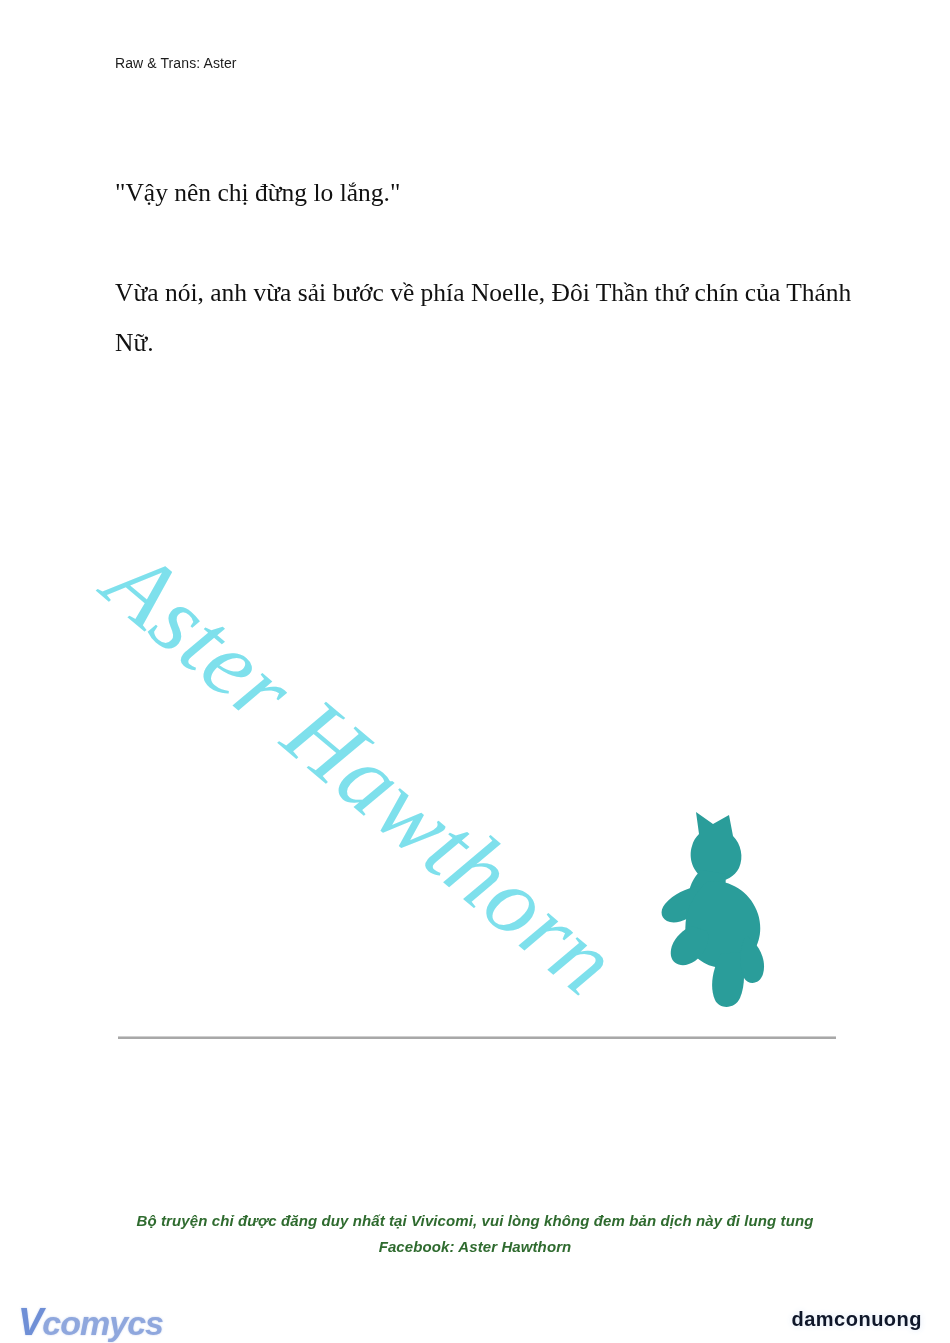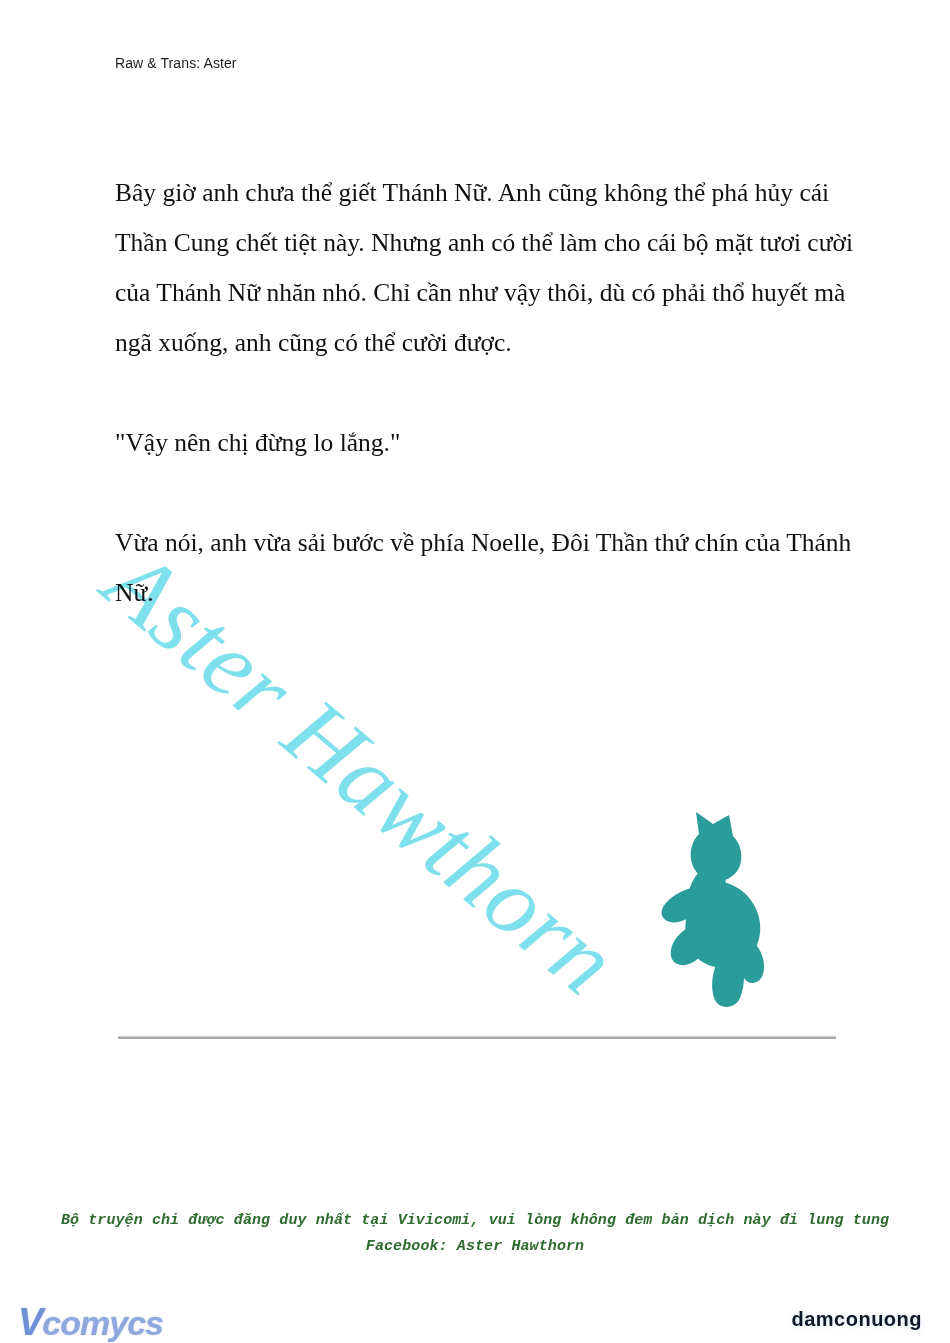--- a/index.html
+++ b/index.html
@@ -101,21 +101,21 @@
   
   .footer-notice {
     position: absolute;
     left: 0;
     top: 1208px;
     width: 950px;
     text-align: center;
     z-index: 3;
   }
   .footer-line {
-    font-family: Liberation Mono, monospace;
+    font-family: Liberation Sans, sans-serif;
     font-style: italic;
     font-weight: bold;
     font-size: 15px;
     line-height: 26px;
     color: #2f6b2f;
     letter-spacing: 0.1px;
   }
 
   
   .bottom-bar {
@@ -161,21 +161,20 @@
 
 <div class="page">
 
   <div class="header-credit">Raw &amp; Trans: Aster</div>
 
   <div class="watermark">
     <div class="watermark-text">Aster Hawthorn</div>
   </div>
 
   <div class="content">
-    <p class="para">Bây giờ anh chưa thể giết Thánh Nữ. Anh cũng không thể phá hủy cái Thần Cung chết tiệt này. Nhưng anh có thể làm cho cái bộ mặt tươi cười của Thánh Nữ nhăn nhó. Chỉ cần như vậy thôi, dù có phải thổ huyết mà ngã xuống, anh cũng có thể cười được.</p>
     <p class="para">"Vậy nên chị đừng lo lắng."</p>
     <p class="para">Vừa nói, anh vừa sải bước về phía Noelle, Đôi Thần thứ chín của Thánh Nữ.</p>
   </div>
 
   <div class="cat">
     <svg viewBox="0 0 125 200" width="125" height="200" xmlns="http://www.w3.org/2000/svg">
       <g fill="#2a9d9a">
 
         <path d="M44 26 L41 4 L58 16 L74 7 L78 28
                  C86 36 89 49 84 60

